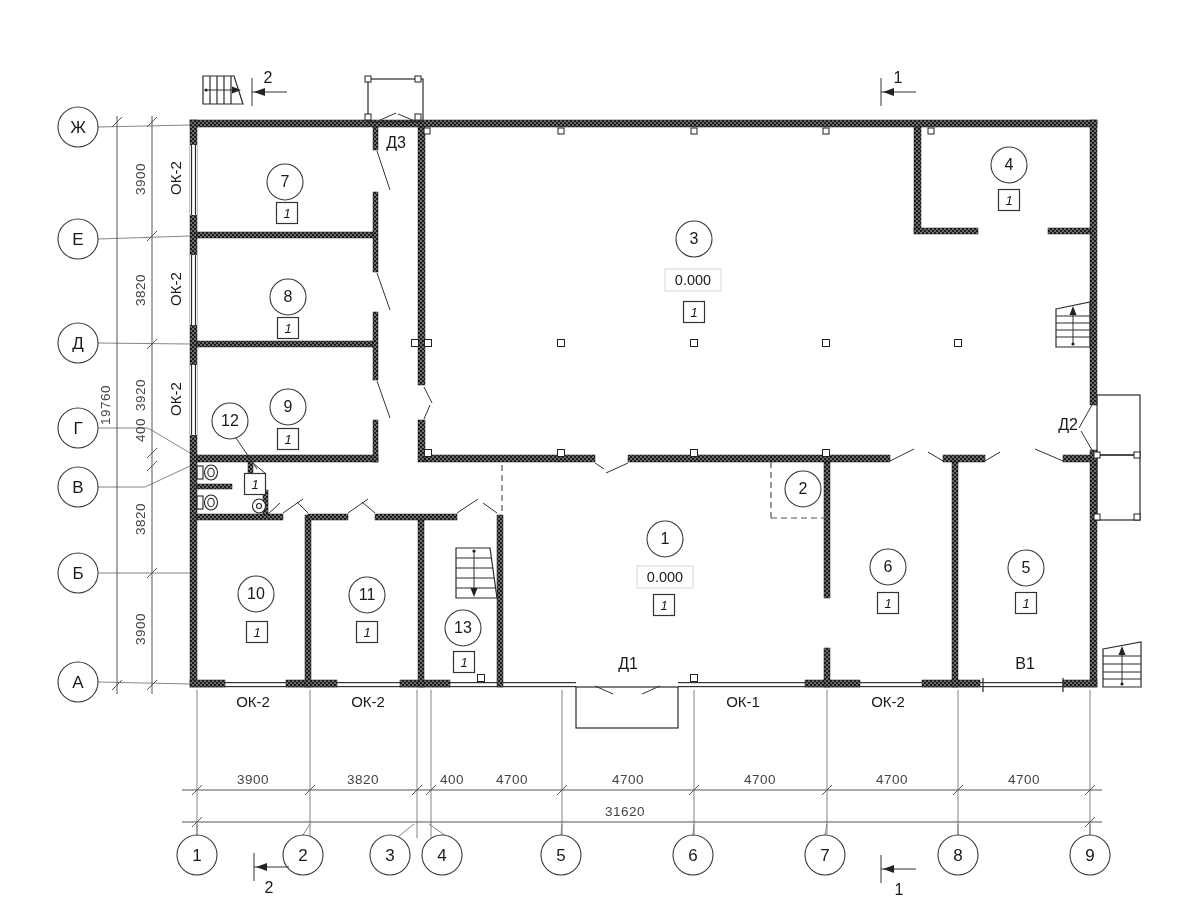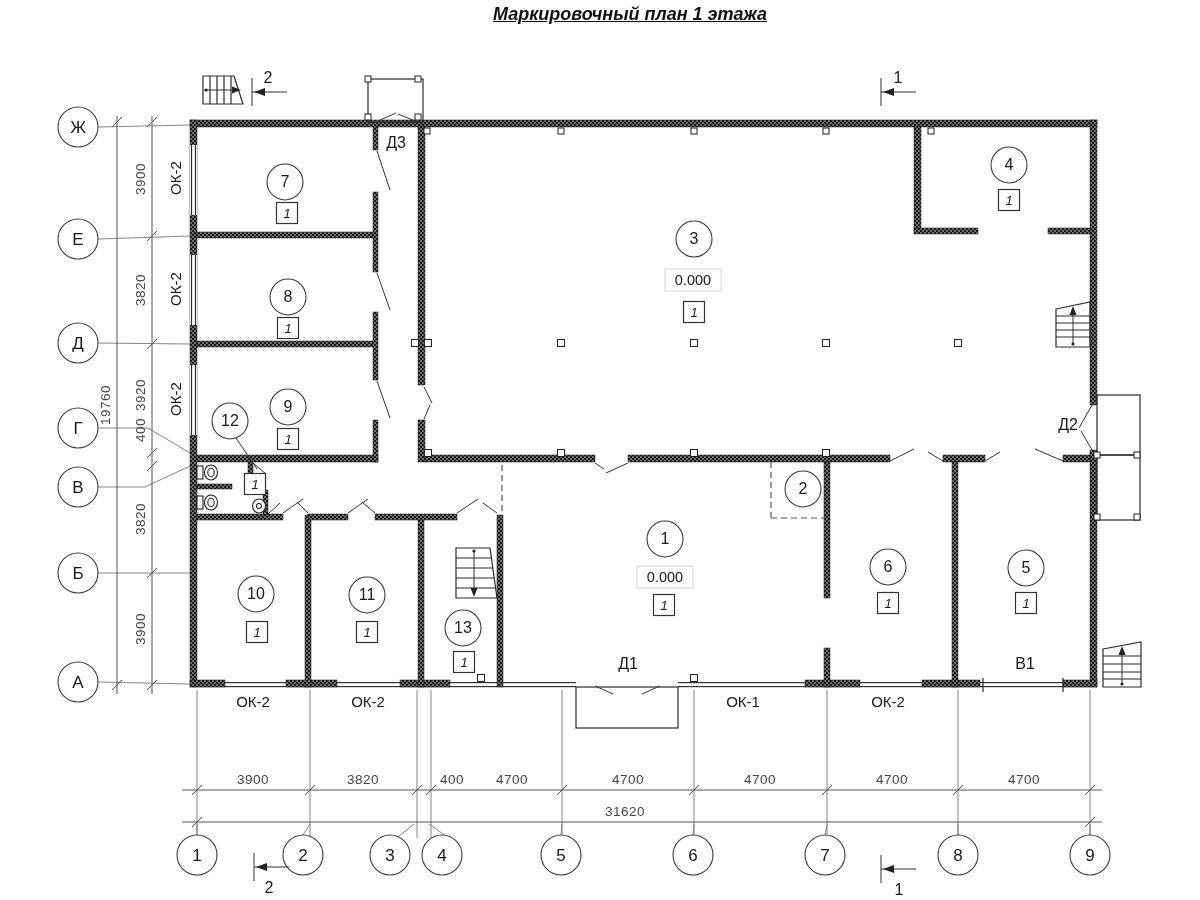--- a/index.html
+++ b/index.html
@@ -24,21 +24,20 @@
   .dash{stroke:#555;stroke-width:1.2;fill:none;stroke-dasharray:6 4;}
   .csq{fill:#fff;stroke:#222;stroke-width:1;}
   .circ{fill:#fff;stroke:#3a3a3a;stroke-width:1.1;}
   .msq{fill:#fff;stroke:#333;stroke-width:1.2;}
   .fix{fill:#fff;stroke:#222;stroke-width:1.1;}
 </style>
 </head>
 <body>
 
 <div id="canvas">
-  <div id="plan-title">Маркировочный план 1 этажа</div>
 
   <svg width="1200" height="900" viewBox="0 0 1200 900">
     <defs>
       <pattern id="hp" width="4" height="4" patternUnits="userSpaceOnUse">
         <rect width="4" height="4" fill="#1c1c1c"></rect>
         <circle cx="1" cy="1" r="0.7" fill="#fff"></circle>
         <circle cx="3" cy="3" r="0.7" fill="#fff"></circle>
       </pattern>
     </defs>
 

